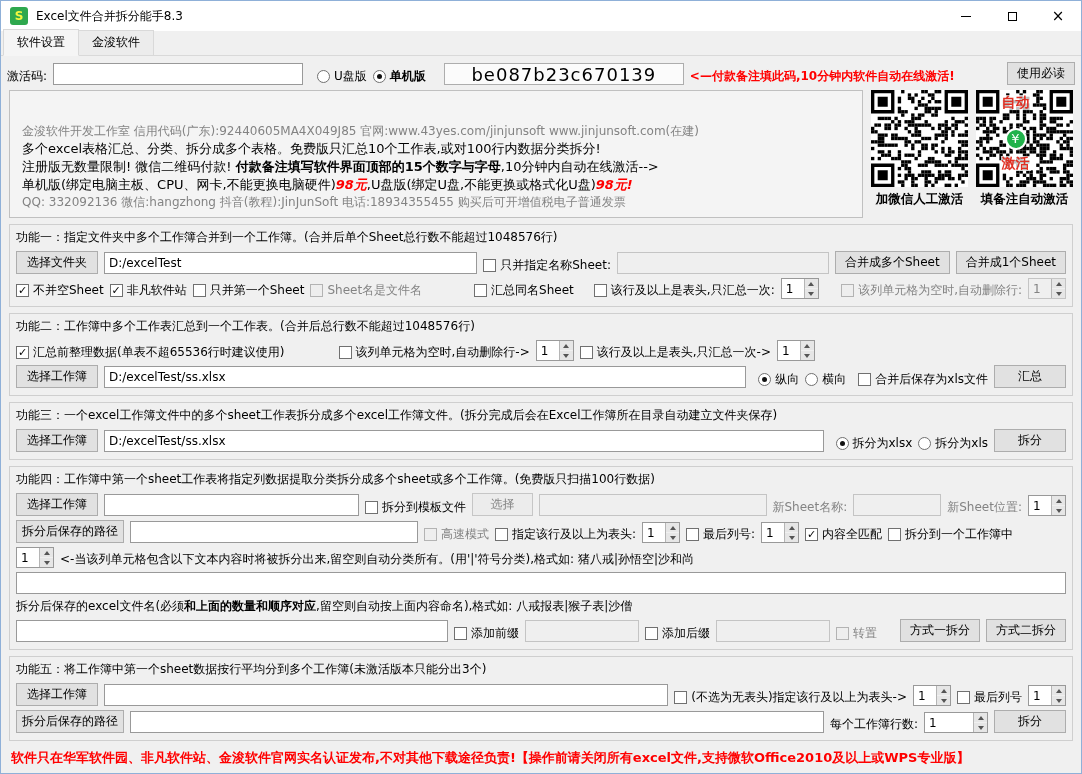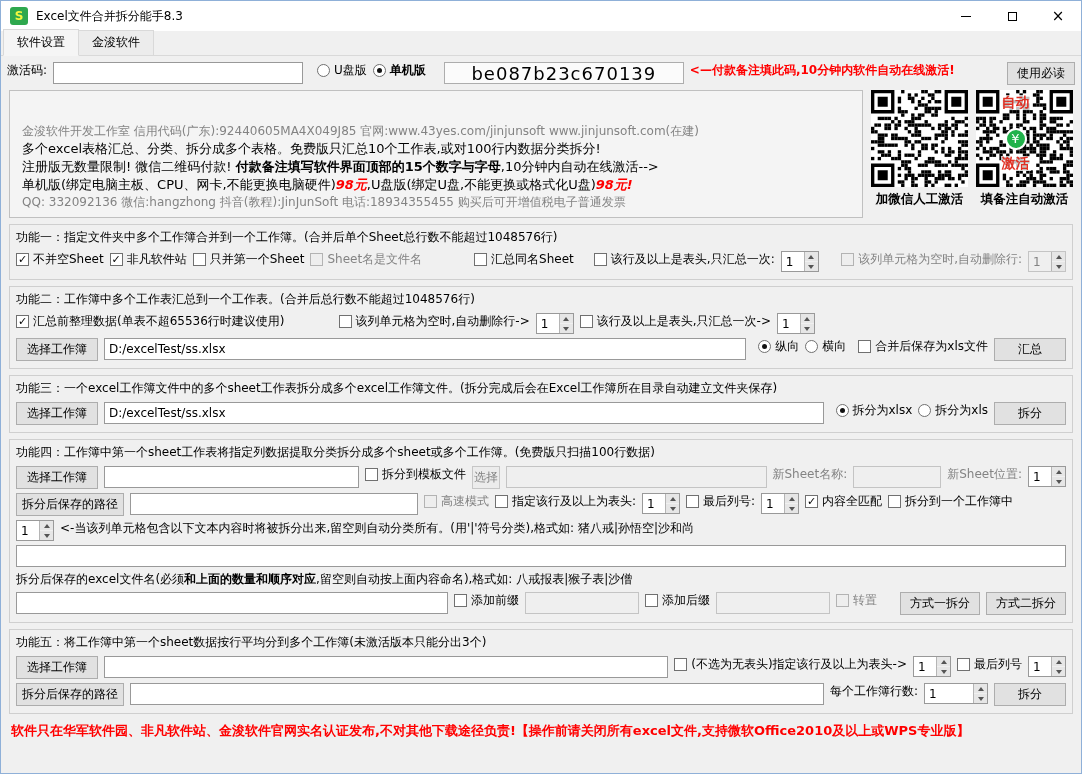--- a/index.html
+++ b/index.html
@@ -21,21 +21,21 @@
   .min-glyph { width:10px; height:1px; background:#000; display:block; }
   .max-glyph { width:9px; height:9px; border:1px solid #000; display:block; }
   .close-glyph { font-size:15px; line-height:1; }
 
   
   .tabbar { display:flex; align-items:flex-end; height:25px; padding:3px 2px 0 2px; border-bottom:1px solid #d9d9d9; flex:0 0 25px; }
   .tab { padding:3px 13px 4px; border:1px solid #d9d9d9; border-bottom:none; background:#ececec; margin-right:-1px; white-space:nowrap; }
   .tab.active { background:#f5f5f5; padding-top:4px; margin-bottom:-1px; border-bottom:1px solid #f5f5f5; }
 
   
-  .row { display:flex; align-items:flex-start; gap:6px; padding:2px 6px; flex-wrap:nowrap; overflow:hidden; }
+  .row { display:flex; align-items:flex-end; gap:6px; padding:2px 6px; flex-wrap:nowrap; overflow:hidden; }
   .btn { height:23px; background:#e1e1e1; border:1px solid #adadad; font:inherit; padding:0 9px; white-space:nowrap;
          display:inline-flex; align-items:center; justify-content:center; flex:0 0 auto; }
   .btn.disabled { color:#838383; background:#ececec; border-color:#c6c6c6; }
   .inp { height:22px; border:1px solid #999; background:#fff; font:inherit; padding:0 4px; min-width:0; }
   .inp.disabled { background:#efefef; border-color:#c4c4c4; color:#838383; }
   .cb { display:inline-flex; align-items:center; gap:4px; white-space:nowrap; flex:0 0 auto; }
   .box { width:13px; height:13px; border:1px solid #707070; background:#fff; display:flex; align-items:center;
          justify-content:center; font-size:11px; font-weight:bold; flex:0 0 13px; }
   .box.checked::before { content:"✓"; }
   .cb.dis { color:#838383; }
@@ -759,20 +759,31 @@
         <span class="qr-center">¥</span>
         <span class="qr-ov-bottom">激活</span>
       </div>
       <div class="qr-caption">填备注自动激活</div>
     </div>
   </div>
 
   <div class="section">
     <div class="sec-title">功能一：指定文件夹中多个工作簿合并到一个工作簿。(合并后单个Sheet总行数不能超过1048576行)</div>
     <div class="row">
+      <button class="btn" style="width:82px">选择文件夹</button>
+      <input class="inp" style="flex: 1 1 0%;" value="D:/excelTest">
+      <label class="cb">
+        <span class="box"></span>
+        <span>只并指定名称Sheet:</span>
+      </label>
+      <input class="inp disabled" style="width: 212px;" value="">
+      <button class="btn">合并成多个Sheet</button>
+      <button class="btn">合并成1个Sheet</button>
+    </div>
+    <div class="row">
       <label class="cb">
         <span class="box checked"></span>
         <span>不并空Sheet</span>
       </label>
       <label class="cb">
         <span class="box checked"></span>
         <span>非凡软件站</span>
       </label>
       <label class="cb">
         <span class="box"></span>
@@ -879,21 +890,21 @@
 
   <div class="section">
     <div class="sec-title">功能四：工作簿中第一个sheet工作表将指定列数据提取分类拆分成多个sheet或多个工作簿。(免费版只扫描100行数据)</div>
     <div class="row">
       <button class="btn" style="width:82px">选择工作簿</button>
       <input class="inp" style="width: 255px;" value="">
       <label class="cb">
         <span class="box"></span>
         <span>拆分到模板文件</span>
       </label>
-      <button class="btn disabled" style="width:28px">选择</button>
+      <button class="btn disabled" style="width:61px">选择</button>
       <input class="inp disabled" style="flex: 1 1 0%;" value="">
       <span class="gray nowrap">新Sheet名称:</span>
       <input class="inp disabled" style="width: 88px;" value="">
       <span class="gray nowrap">新Sheet位置:</span>
       <span class="spin">
         <span class="val">1</span>
         <span class="arrows">
             <span class="up"></span>
             <span class="dn"></span>
           </span>

